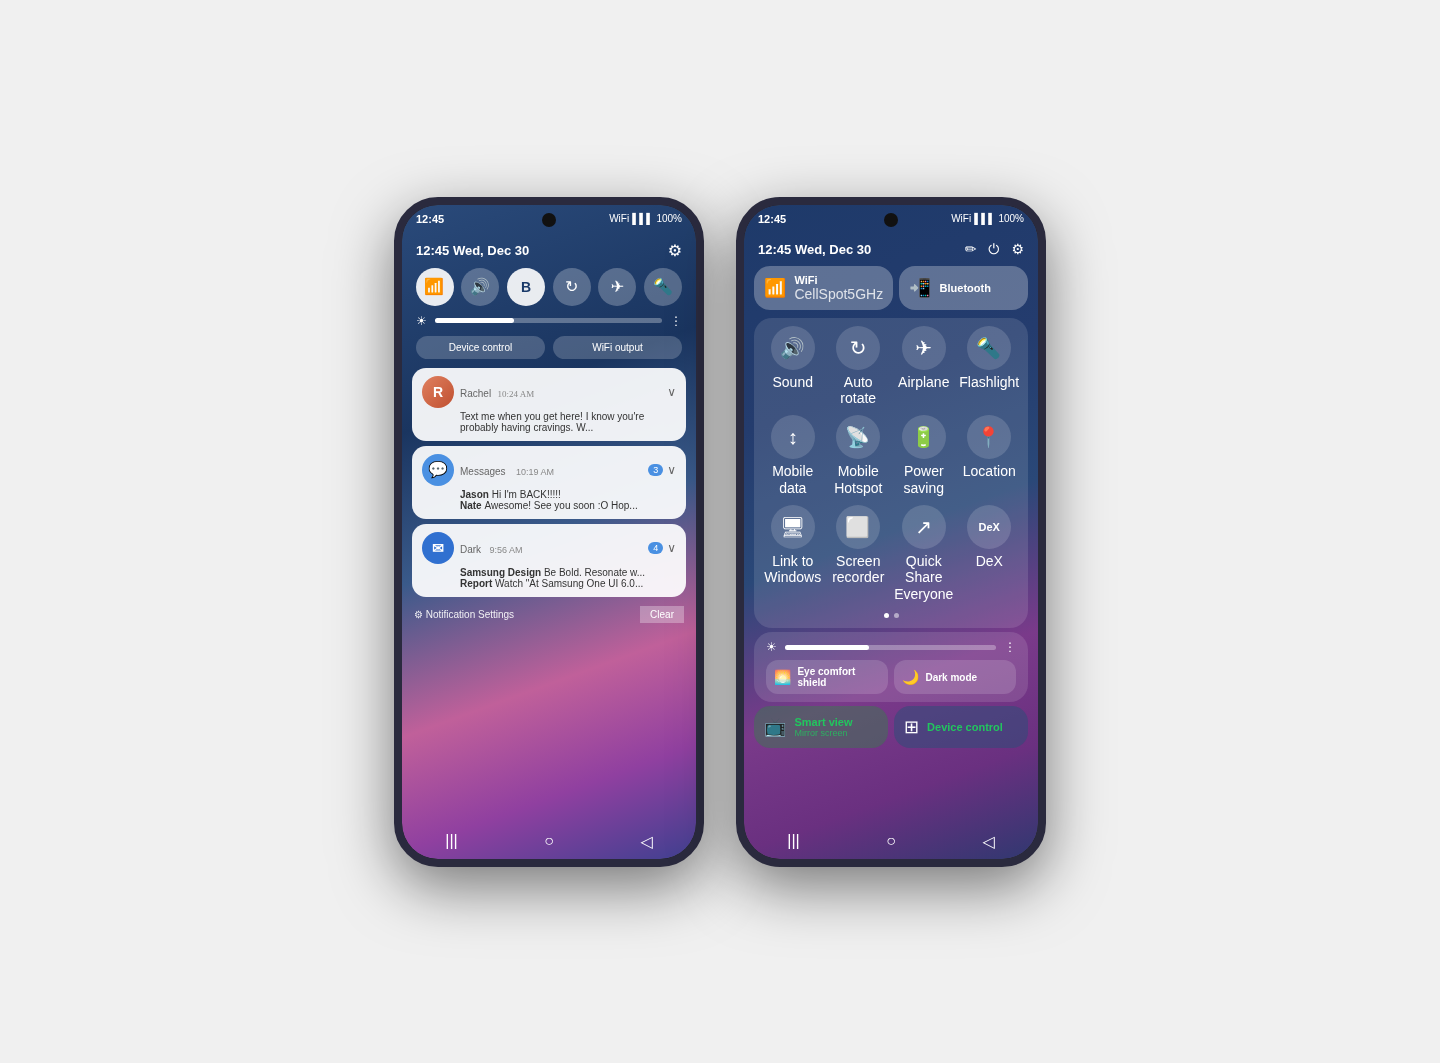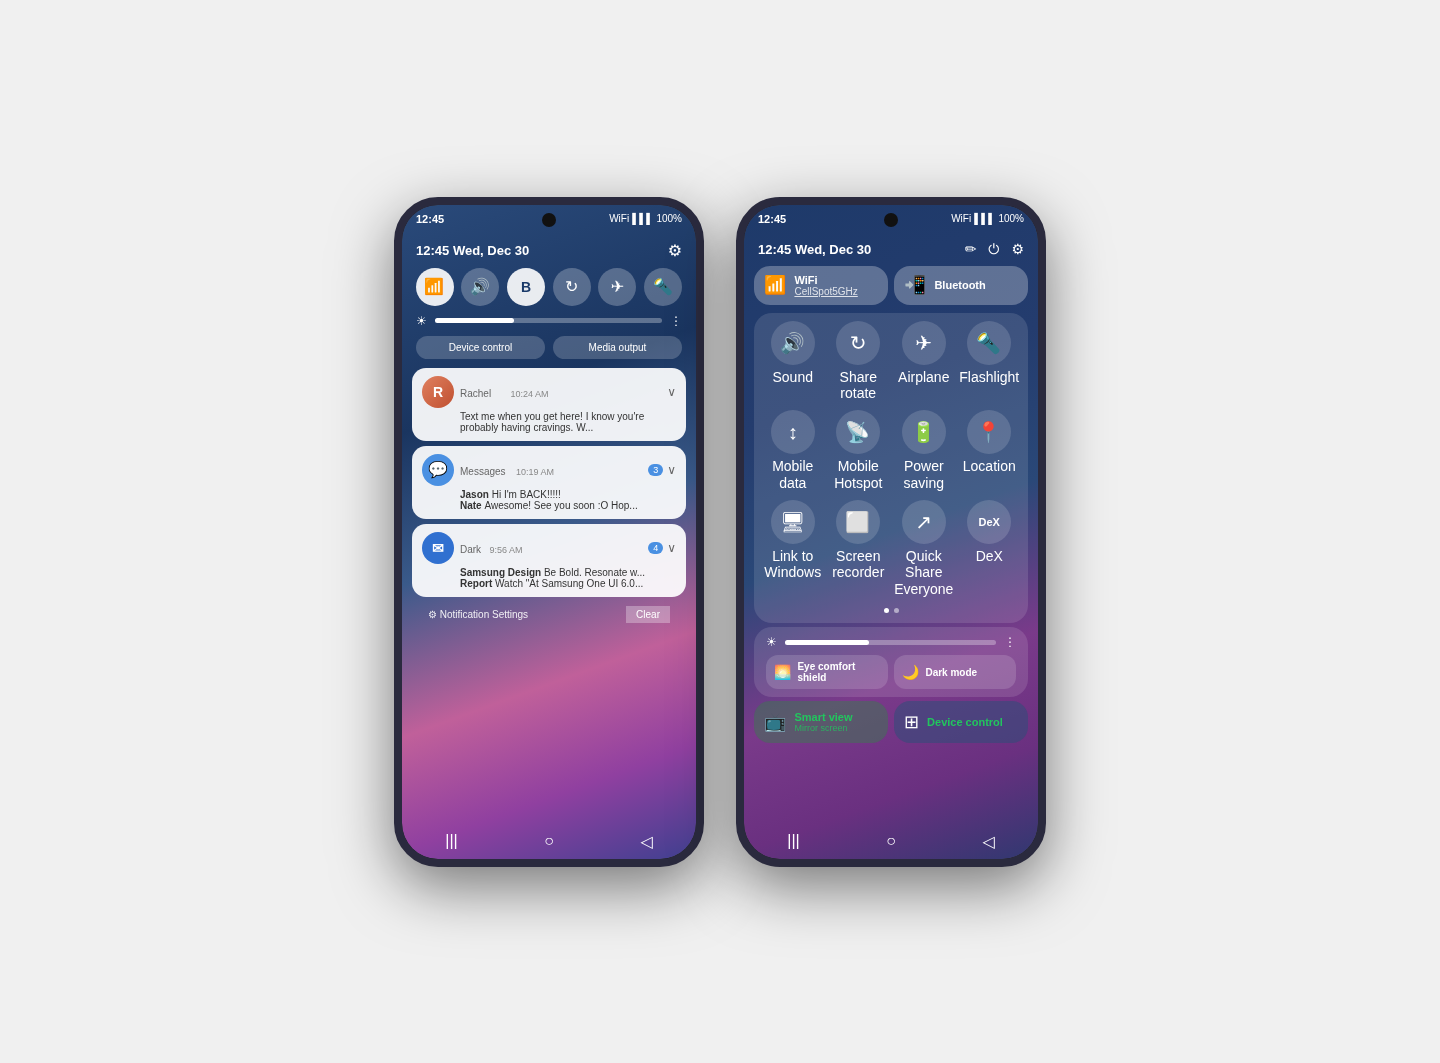--- a/index.html
+++ b/index.html
@@ -196,21 +196,21 @@
       background: #4a90e2;
       color: white;
       border-radius: 8px;
       padding: 1px 5px;
       font-size: 9px;
     }
     .notif-settings-row {
       display: flex;
       align-items: center;
       justify-content: space-between;
-      padding: 4px 26px;
+      padding: 4px 12px;
     }
     .notif-settings-text { font-size: 10px; color: rgba(255,255,255,0.9); }
     .clear-btn {
       background: rgba(255,255,255,0.3);
       border-radius: 0;
       padding: 3px 10px;
       font-size: 10px;
       color: white;
     }
     
@@ -254,21 +254,21 @@
       display: flex;
       align-items: center;
       gap: 8px;
     }
     .wide-tile.active {
       background: rgba(255,255,255,0.28);
     }
     .tile-icon { font-size: 18px; color: white; }
     .tile-text { color: white; }
     .tile-title { font-size: 11px; font-weight: 600; }
-    .tile-sub { font-size: 10px; opacity: 0.8; text-decoration: underline; }
+    .tile-sub { font-size: 14px; opacity: 0.8; }
     
     .small-tiles-section {
       margin: 4px 10px;
       background: rgba(255,255,255,0.12);
       border-radius: 18px;
       padding: 8px 6px;
     }
     .small-tiles-row {
       display: flex;
       justify-content: space-around;
@@ -422,30 +422,30 @@
         <div class="brightness-row">
           <span class="brightness-icon">☀</span>
           <div class="brightness-slider">
             <div class="brightness-fill"></div>
           </div>
           <span class="brightness-more">⋮</span>
         </div>
 
         <div class="device-buttons">
           <div class="dev-btn">Device control</div>
-          <div class="dev-btn">Media output</div>
+          <div class="dev-btn">WiFi output</div>
         </div>
 
         <div class="notif-card">
           <div class="notif-header">
             <div class="notif-app-info">
               <div class="notif-avatar rachel">R</div>
               <div>
                 <span class="notif-title">Rachel</span>
-                <span class="notif-time" style="margin-left:15px;">10:24 AM</span>
+                <span class="notif-time" style="margin-left:2px;font-family:Liberation Serif, serif;">10:24 AM</span>
               </div>
             </div>
             <span style="color:#666;font-size:12px;">∨</span>
           </div>
           <div class="notif-body">Text me when you get here! I know you're probably having cravings. W...</div>
         </div>
 
         <div class="notif-card">
           <div class="notif-header">
             <div class="notif-app-info">
@@ -545,21 +545,21 @@
 
         <div class="small-tiles-section">
 
           <div class="small-tiles-row">
             <div class="small-tile">
               <div class="small-tile-icon">🔊</div>
               <span class="small-tile-label">Sound</span>
             </div>
             <div class="small-tile">
               <div class="small-tile-icon">↻</div>
-              <span class="small-tile-label">Share rotate</span>
+              <span class="small-tile-label">Auto rotate</span>
             </div>
             <div class="small-tile">
               <div class="small-tile-icon">✈</div>
               <span class="small-tile-label">Airplane</span>
             </div>
             <div class="small-tile">
               <div class="small-tile-icon">🔦</div>
               <span class="small-tile-label">Flashlight</span>
             </div>
           </div>

